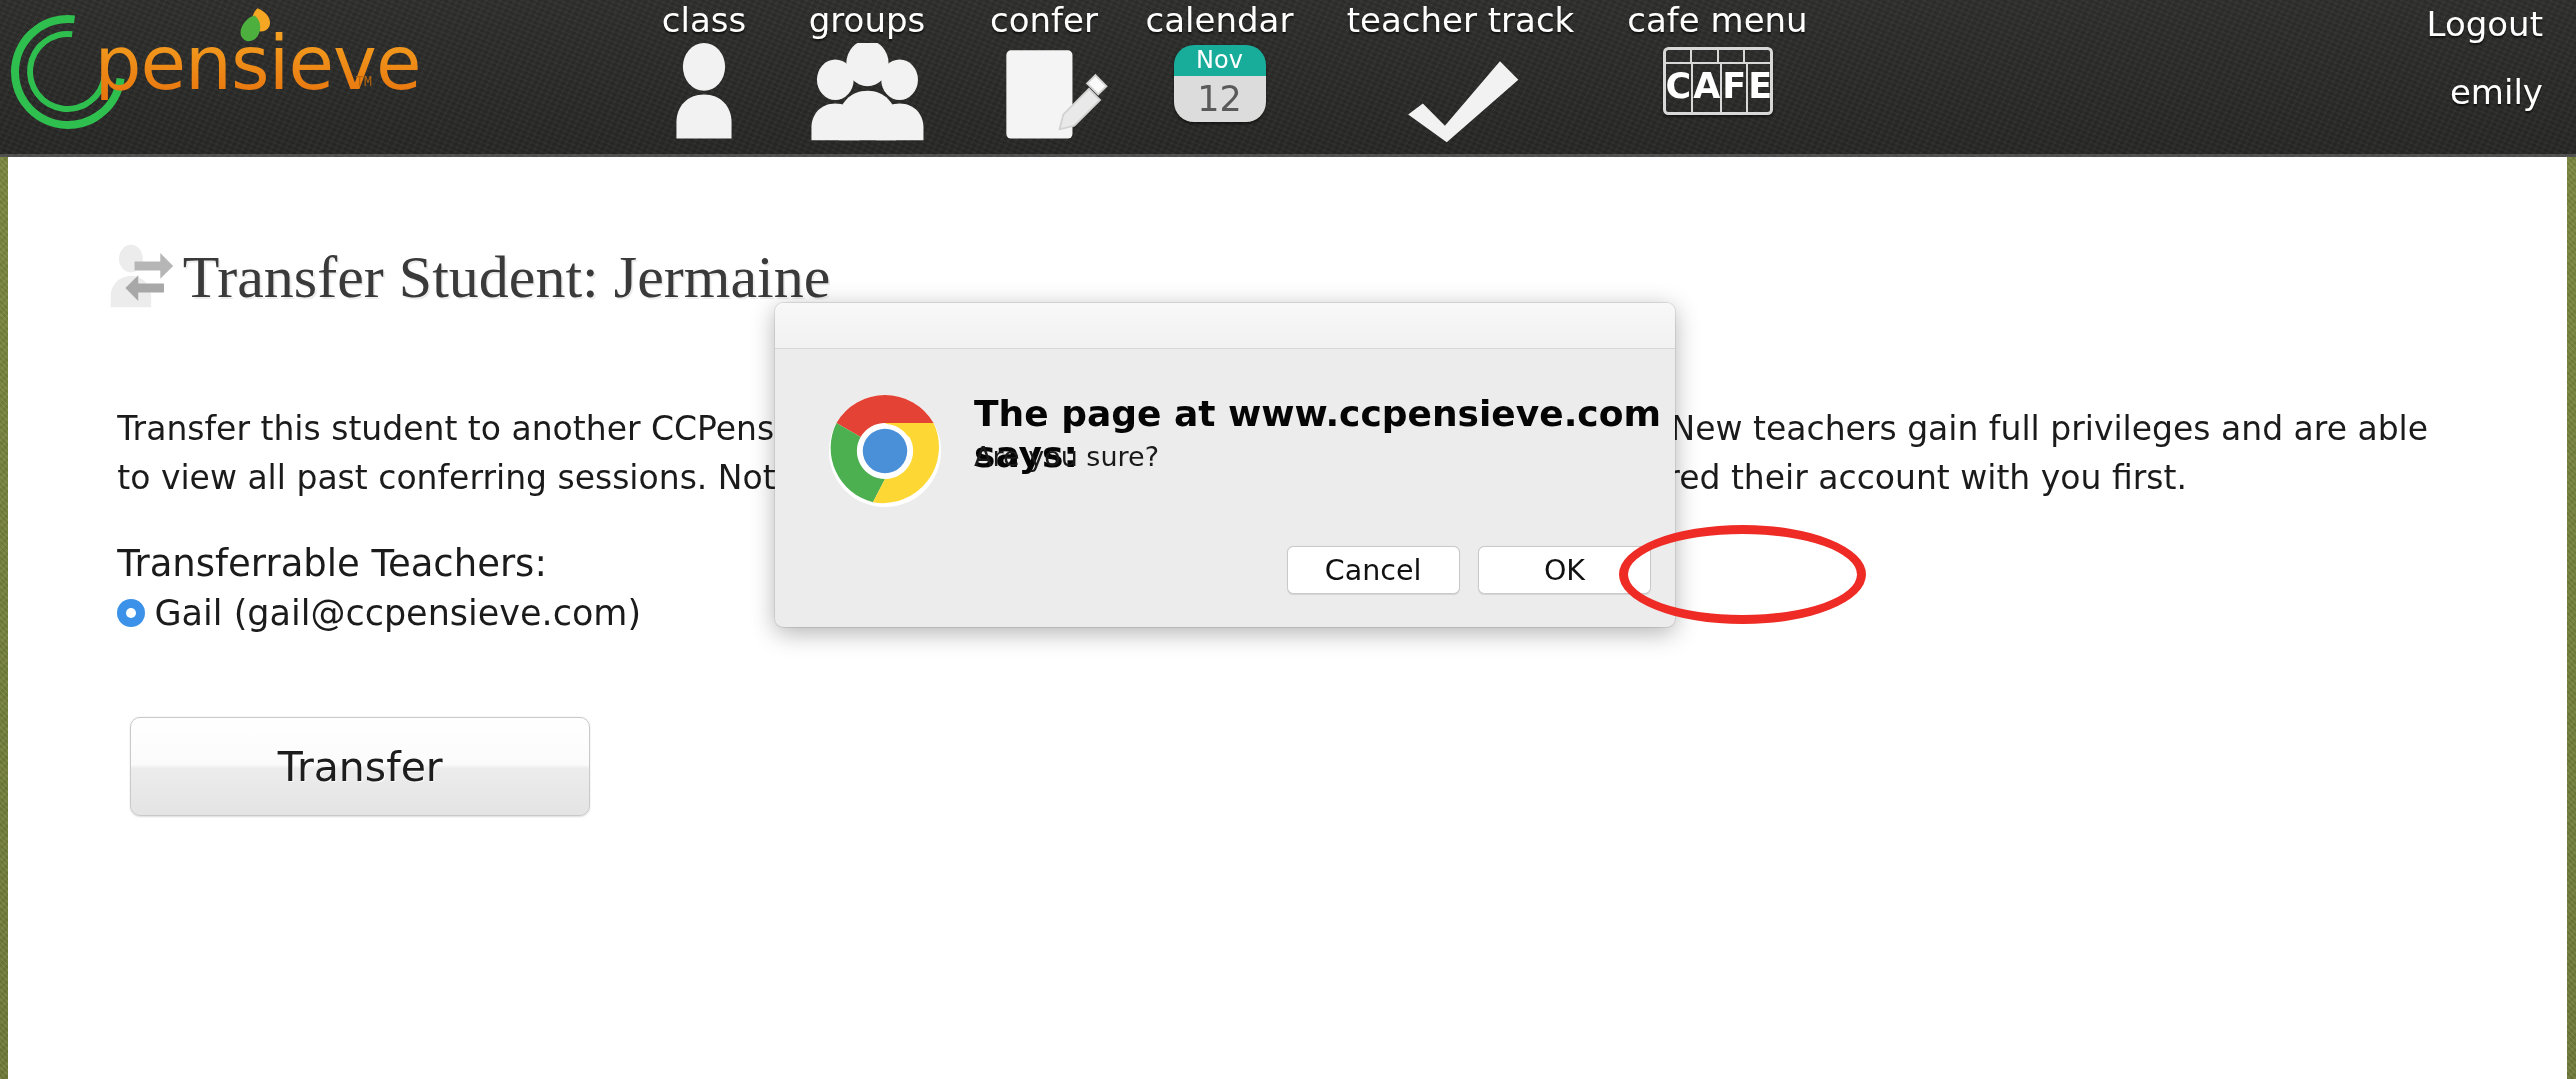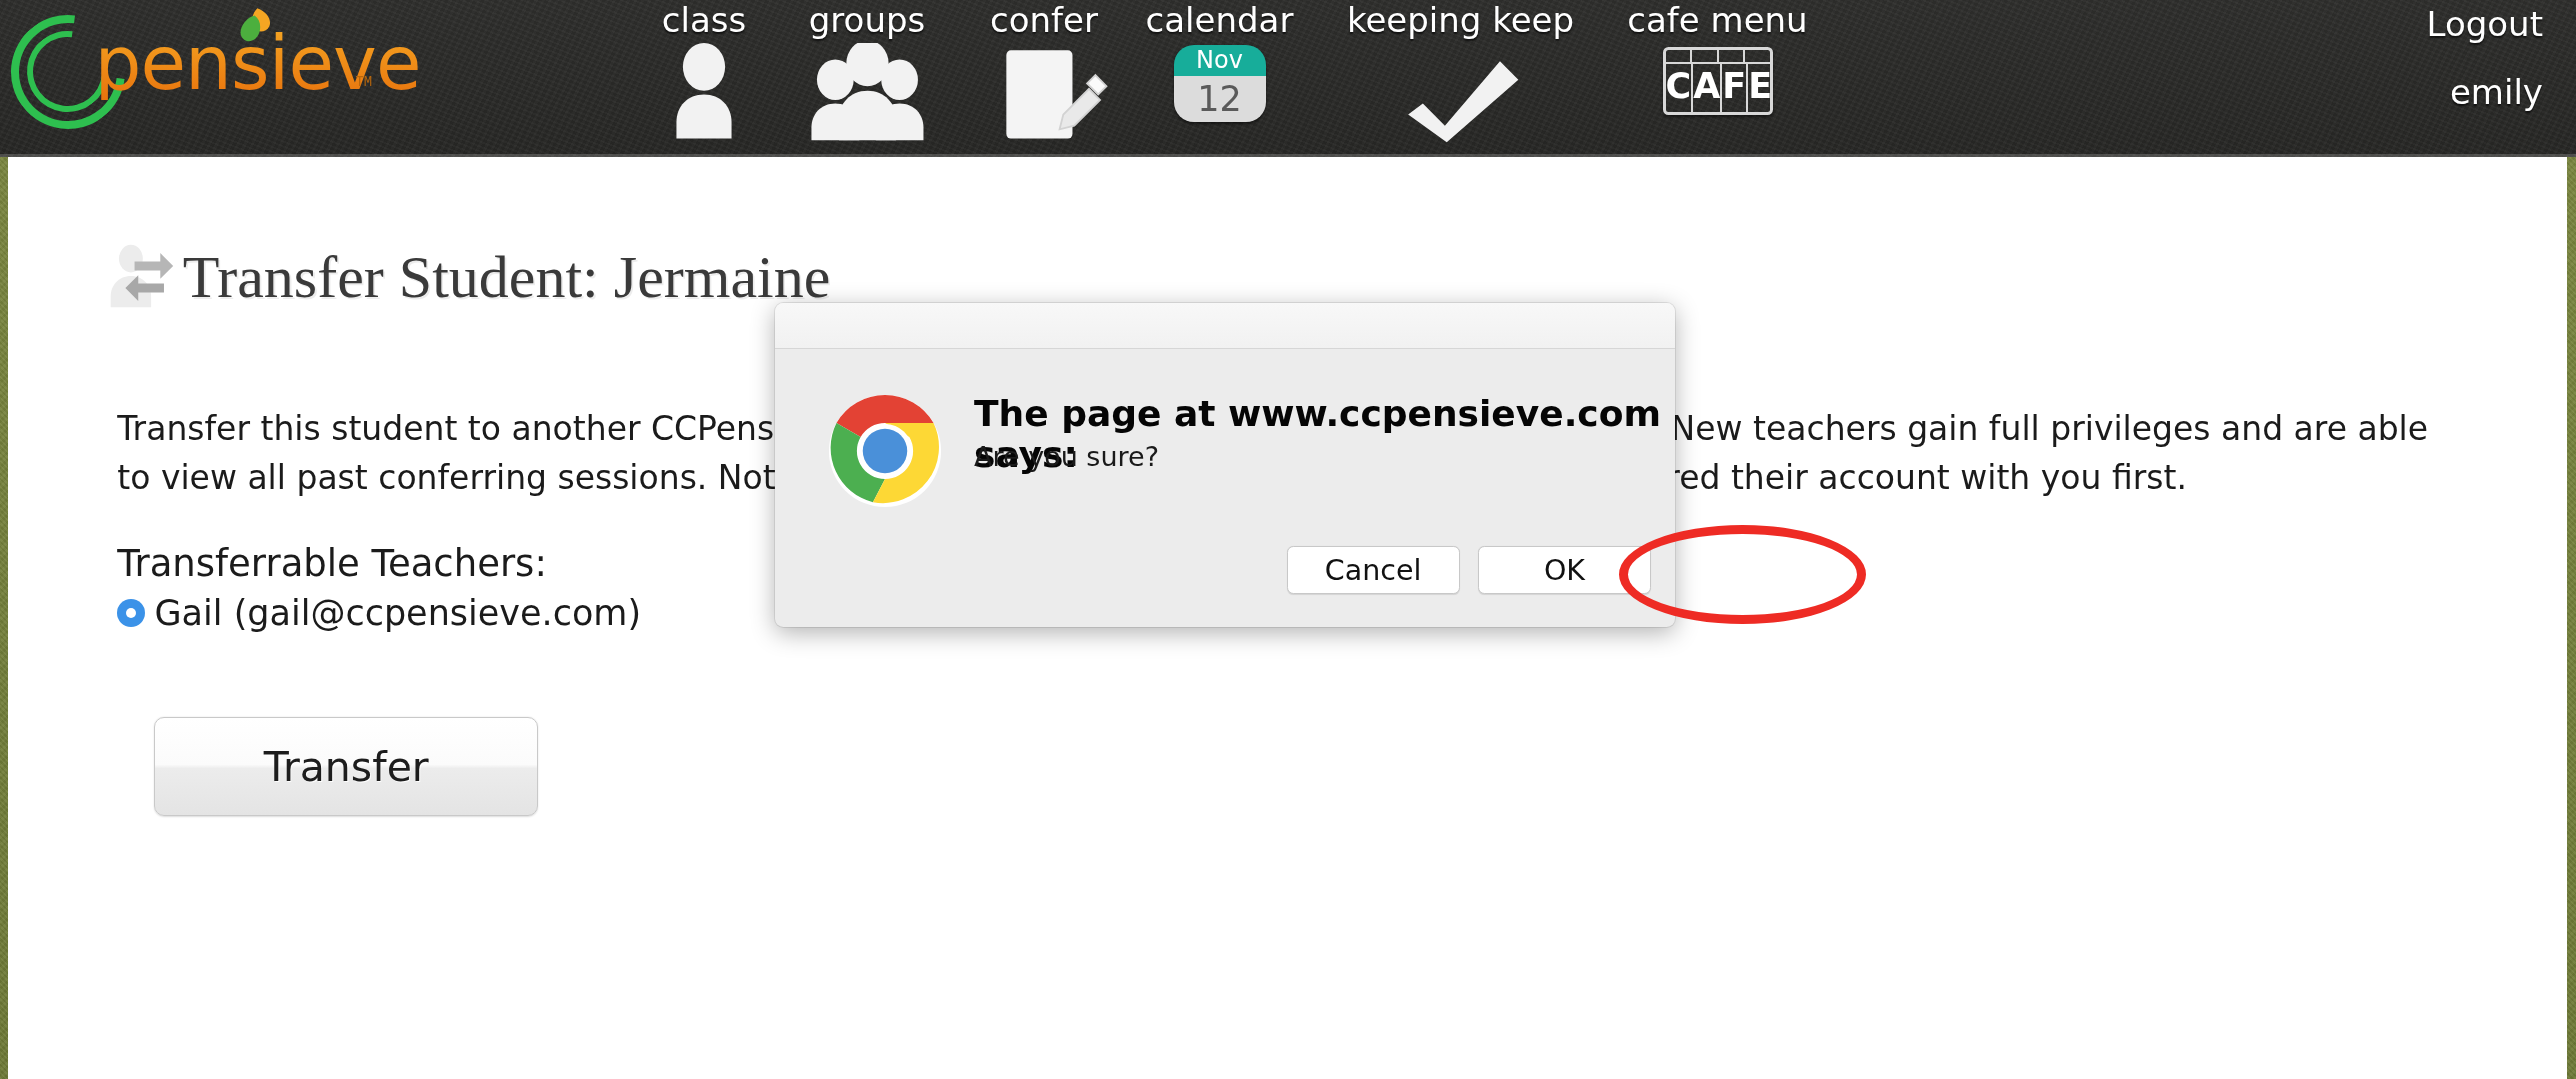--- a/index.html
+++ b/index.html
@@ -168,30 +168,29 @@
     flex: none;
   }
   .radio:after { content: ""; width: 10px; height: 10px; border-radius: 50%; background: #ffffff; }
   #teacher-label {
     font-family: "DejaVu Sans", sans-serif;
     font-size: 35px; color: #1b1b1b;
   }
 
   #transfer-btn {
     position: absolute; left: 122px; top: 560px;
-    width: 384px; height: 99px;
+    width: 460px; height: 99px;
     border: 0.9px solid #c9c9c9; border-radius: 10px;
     background: linear-gradient(#ffffff 0%, #fbfbfb 48%, #ececec 52%, #e4e4e4 100%);
     box-shadow: 0 0.9px 1.8px rgba(0,0,0,.14), inset 0 0.9px 0 #fff;
     font-family: "DejaVu Sans", sans-serif;
     font-size: 41px; color: #1d1d1d;
     cursor: pointer;
     display: flex; align-items: center; justify-content: center;
     text-shadow: 0.9px 0.9px 0 rgba(255,255,255,.9);
-    margin-left: 24px;
   }
 
   
   #dialog {
     position: absolute; left: 775px; top: 303px;
     width: 900px; height: 324px;
     background: #ececec;
     border-radius: 8.3px;
     box-shadow: 0 5.5px 24px rgba(0,0,0,.30), 0 0 0 0.9px rgba(0,0,0,.09);
     overflow: hidden;
@@ -288,21 +287,21 @@
 
       <div class="nav-item" style="left:488px; width:175px;">
         <div class="nav-label">calendar</div>
         <div class="cal">
           <div class="m">Nov</div>
           <div class="d">12</div>
         </div>
       </div>
 
       <div class="nav-item" style="left:683px; width:267px;">
-        <div class="nav-label">keeping keep</div>
+        <div class="nav-label">teacher track</div>
         <svg class="nav-icon" width="267" height="101" viewBox="0 0 290 110">
           <path d="M104 66 L128 90 L188 20 L208 40 L130 108 L88 78 Z" fill="#f2f2f2"></path>
         </svg>
       </div>
 
       <div class="nav-item" style="left:972px; width:203px;">
         <div class="nav-label">cafe menu</div>
         <div class="cafe">
           <div class="top">
               <i></i>

